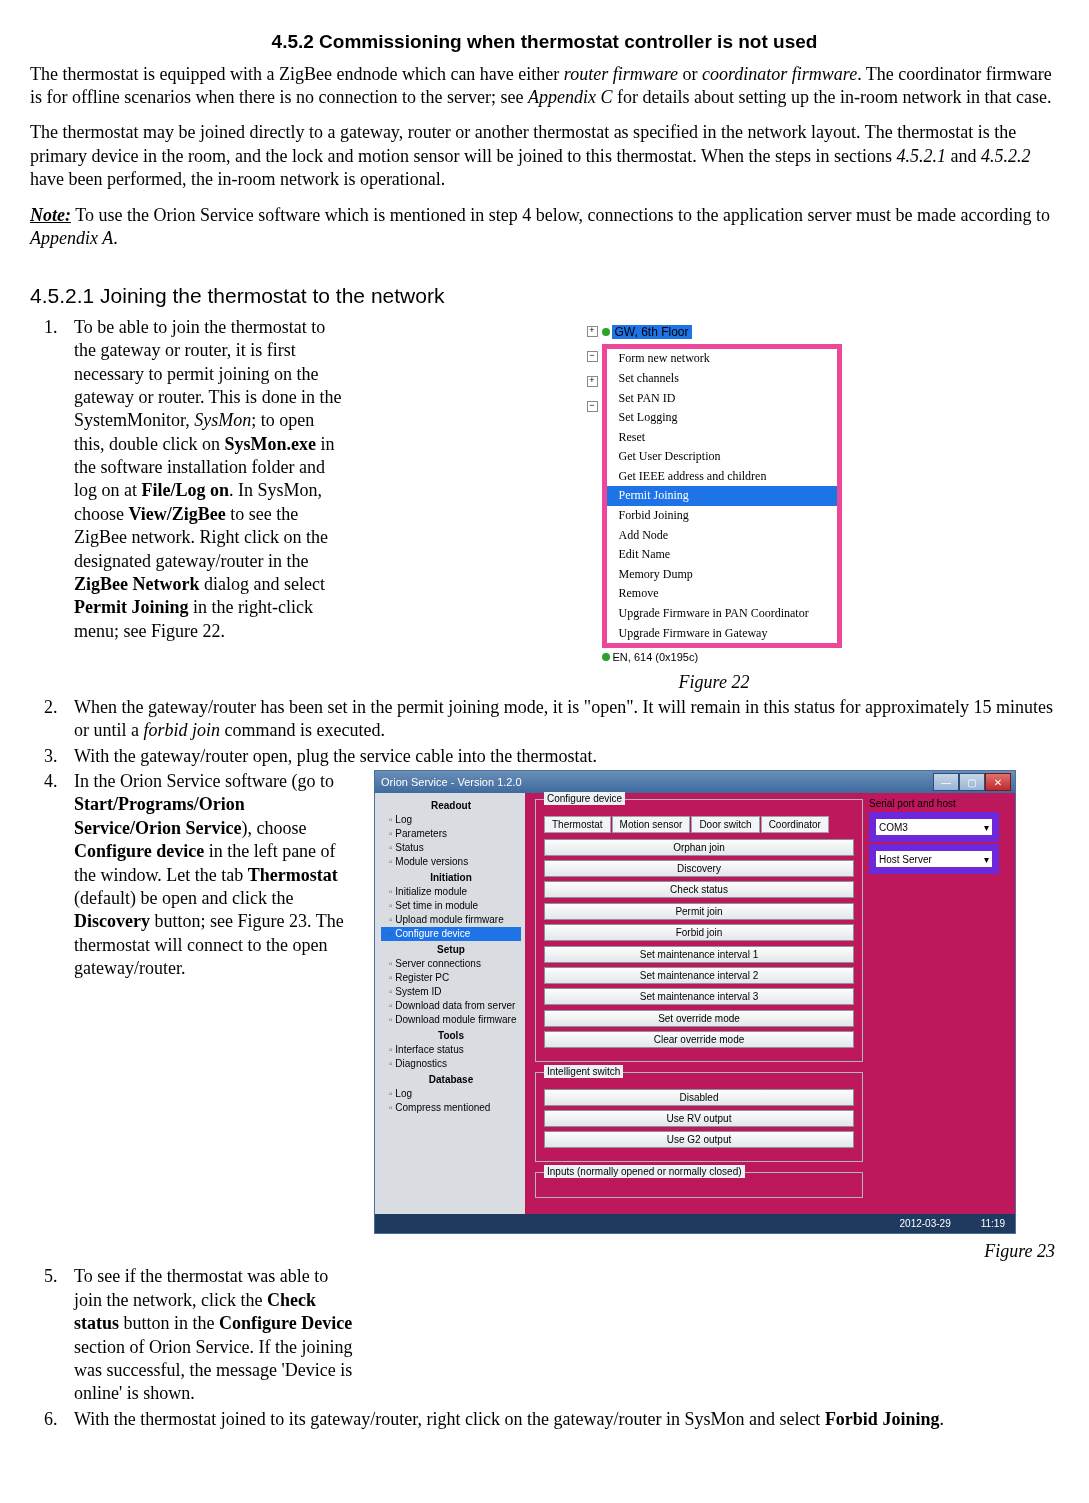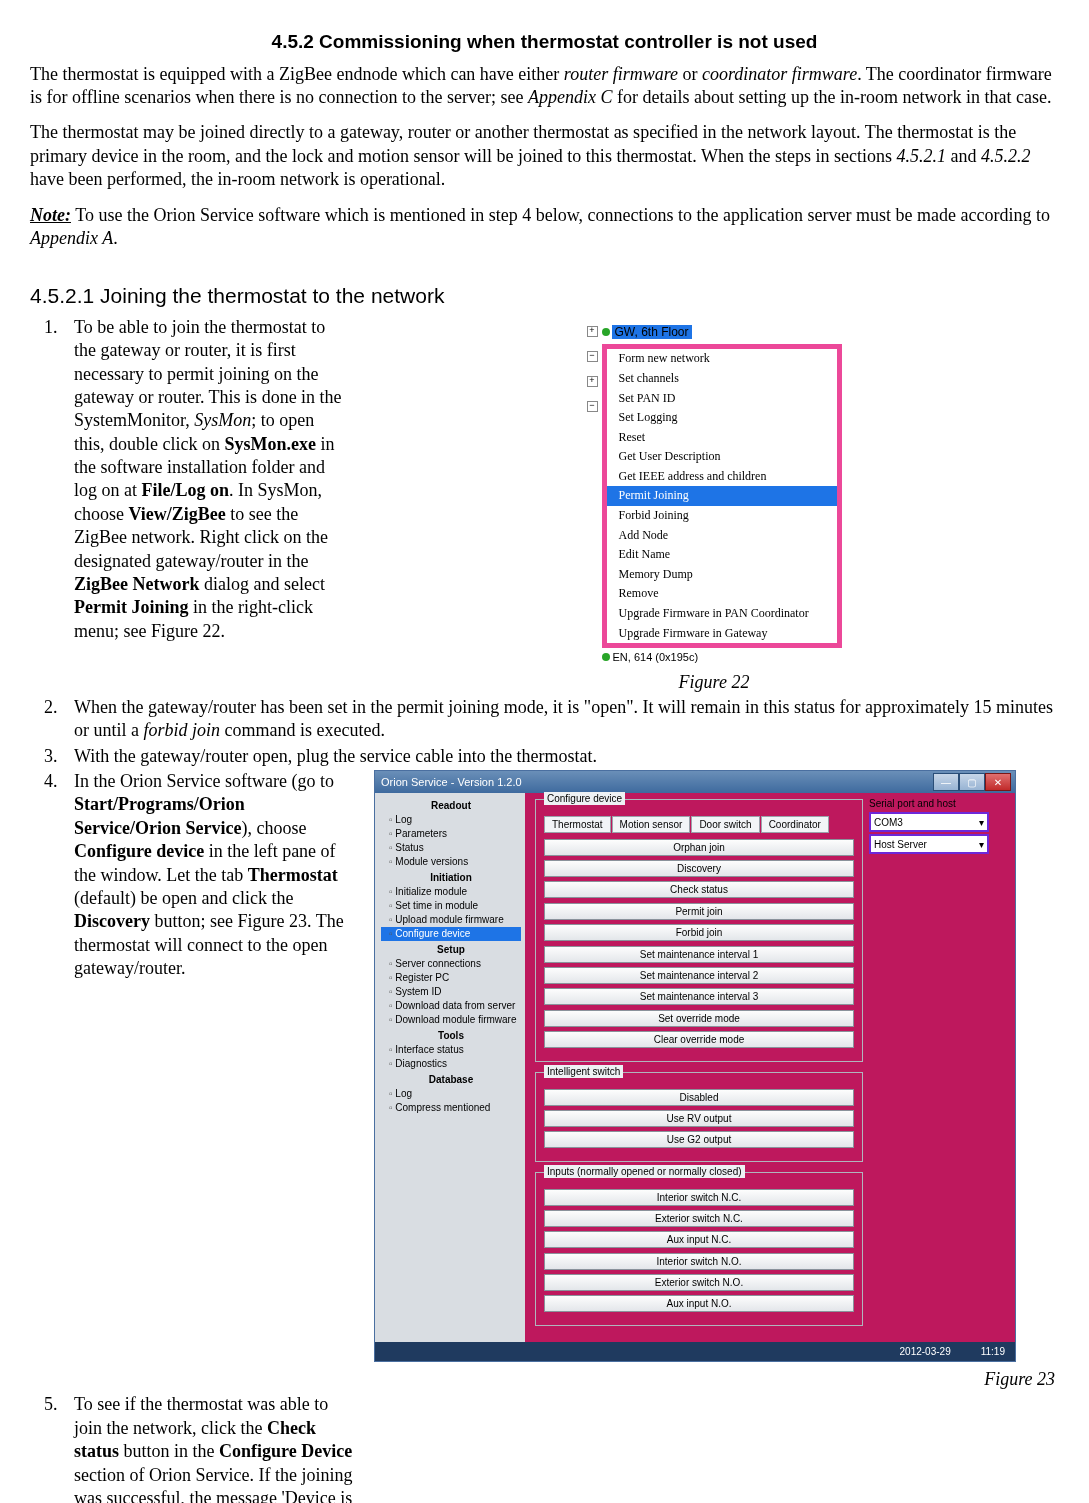--- a/index.html
+++ b/index.html
@@ -200,21 +200,21 @@
     min-width: 118px;
     display: inline-block;
     box-sizing: border-box;
   }
   .btnrow { display: flex; gap: 4px; margin-bottom: 5px; flex-wrap: wrap; flex-direction: column; }
   .rightcol {
     width: 140px;
     padding: 4px 6px 0 0;
   }
   .dropdown {
-    border: 2px solid #6d28d9;
+    border: 7px solid #6d28d9;
     background: #fff;
     width: 110px;
     height: 16px;
     display: flex;
     justify-content: space-between;
     align-items: center;
     padding: 0 3px;
     font-size: 10px;
     margin-top: 2px;
   }
@@ -379,32 +379,20 @@
                 <div id="fig23-switch-rows">
                     <div class="btnrow">
                       <span class="wbtn">Disabled</span>
                       <span class="wbtn">Use RV output</span>
                       <span class="wbtn">Use G2 output</span>
                     </div>
                   </div>
               </div>
               <div class="fieldset">
                 <span class="legend">Inputs (normally opened or normally closed)</span>
-                <div id="fig23-inputs-rows">
-                    <div class="btnrow">
-                      <span class="wbtn">Interior switch N.C.</span>
-                      <span class="wbtn">Exterior switch N.C.</span>
-                      <span class="wbtn">Aux input N.C.</span>
-                    </div>
-                    <div class="btnrow">
-                      <span class="wbtn">Interior switch N.O.</span>
-                      <span class="wbtn">Exterior switch N.O.</span>
-                      <span class="wbtn">Aux input N.O.</span>
-                    </div>
-                  </div>
               </div>
             </div>
             <div class="rightcol">
               <div>Serial port and host</div>
               <div class="dropdown">
                   <span>COM3</span>
                   <span>▾</span>
                 </div>
               <div class="dropdown">
                   <span>Host Server</span>

